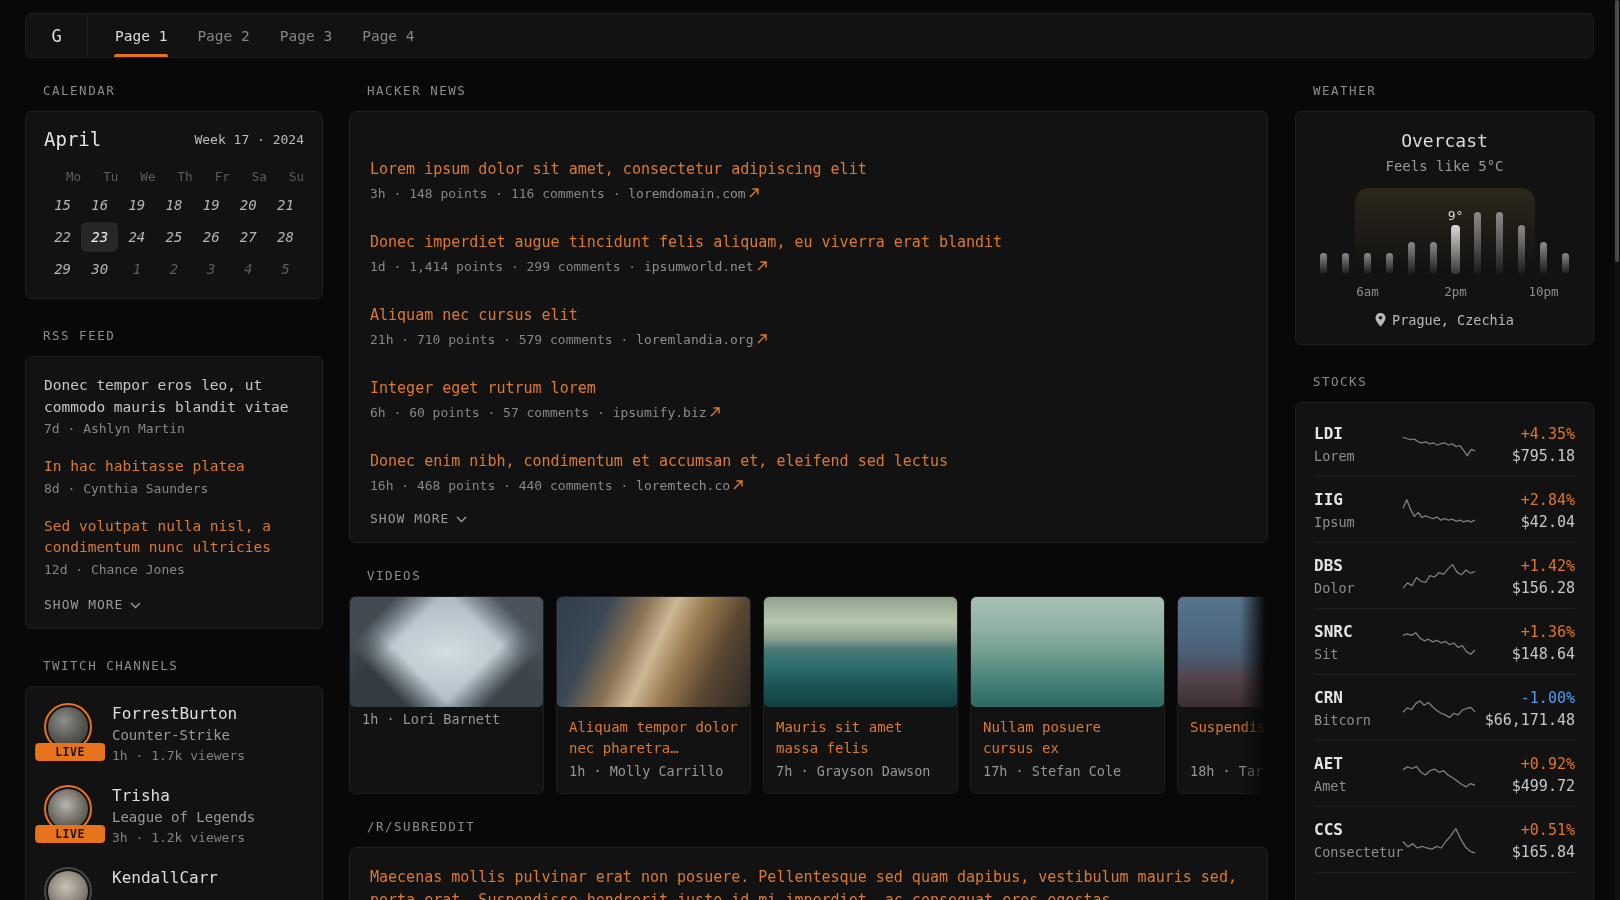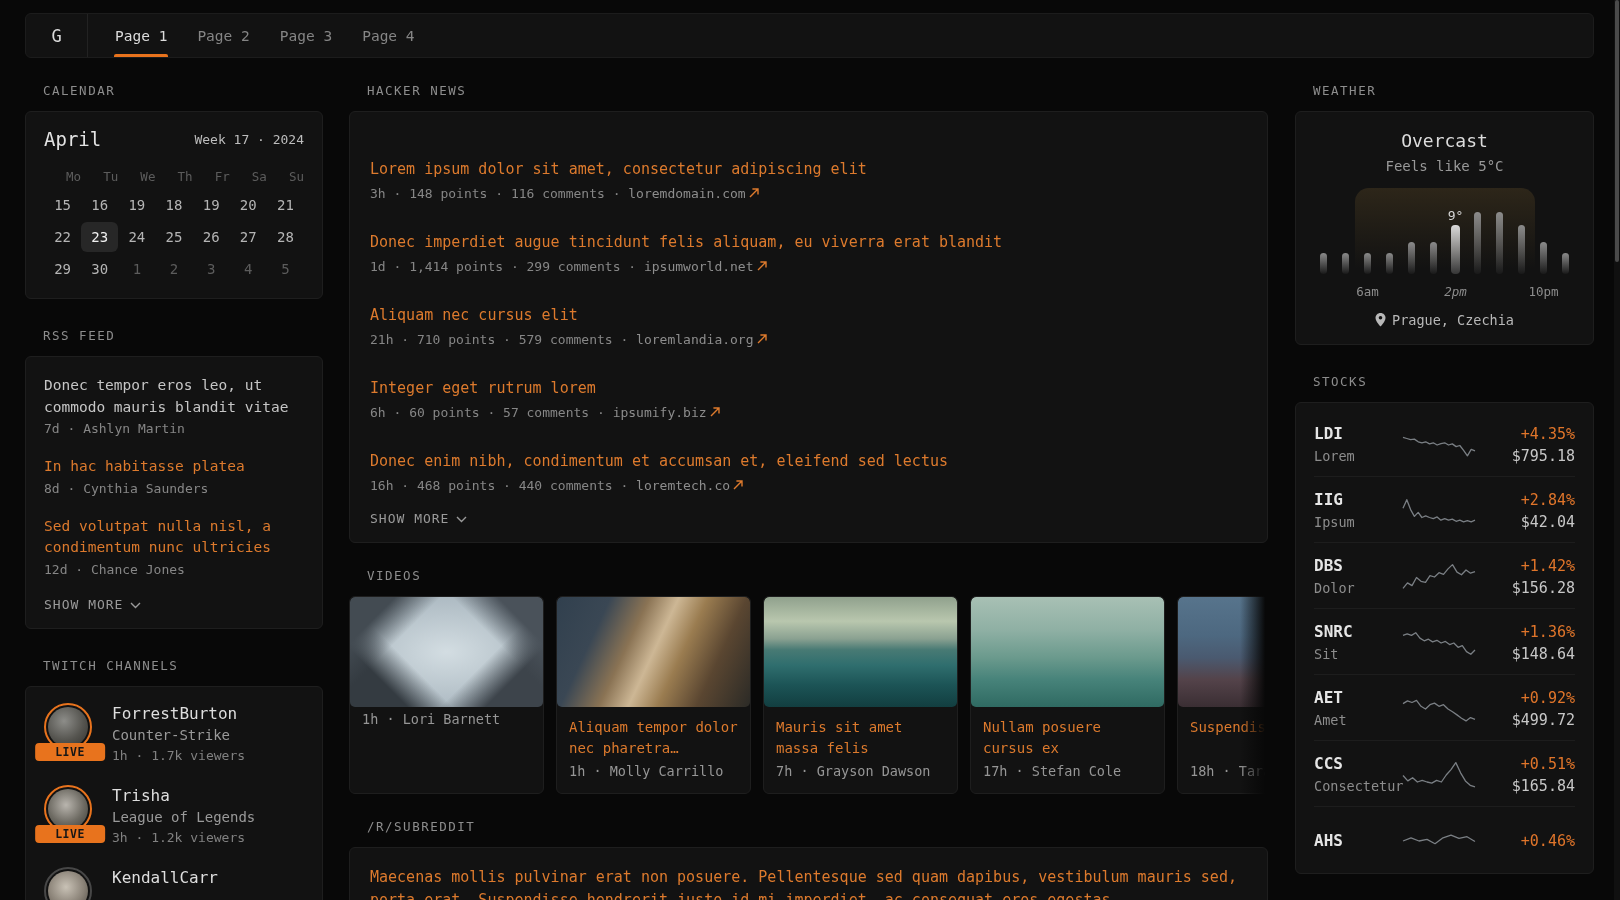--- a/index.html
+++ b/index.html
@@ -44,21 +44,21 @@
   .card {
     background:#121212; border:1px solid #1e1e1e; border-radius:6px;
   }
   
   .cal { padding:16px 18px 14px; }
   .cal-head { display:flex; justify-content:space-between; align-items:center; }
   .cal-month { font-size:19px; color:#e3e3e3; }
   .cal-week { font-size:13px; color:#bdbdbd; }
   .cal-grid { display:grid; grid-template-columns:repeat(7,1fr); margin-top:16px; row-gap:2px; }
   .wd { font-size:12.5px; color:#5c5c5c; text-align:right; height:22px; line-height:22px; }
-  .day { font-size:14px; color:#b5b5b5; text-align:center; height:30px; line-height:30px; border-radius:6px; }
+  .day { font-size:14px; color:#b5b5b5; text-align:center; height:30px; line-height:30px; border-radius:6px;font-style:italic; }
   .day.next { color:#5c5c5c; }
   .day.today { background:#272727; color:#f0f0f0; }
   
   .feed { padding:18px 18px 16px; }
   .feed-item { margin-bottom:20px; }
   .feed-title { font-size:14.5px; line-height:21.5px; color:#dd7a2d; cursor:pointer; }
   .feed-title.muted { color:#c6c6c6; }
   .feed-meta { font-size:13px; color:#868686; margin-top:3px; }
   .show-more {
     display:flex; align-items:center; gap:7px; color:#9a9a9a;
@@ -421,21 +421,21 @@
             <div class="w-slot">
               <div class="w-bar" style="height: 32px;"></div>
             </div>
             <div class="w-slot">
               <div class="w-bar" style="height: 21px;"></div>
             </div>
           </div>
       </div>
       <div class="w-ticks" id="w-ticks">
           <span class="w-tick" style="left: 55px;">6am</span>
-          <span class="w-tick" style="left: 143px; font-style: italic;">2pm</span>
+          <span class="w-tick" style="left: 143px;">2pm</span>
           <span class="w-tick" style="left: 231px;">10pm</span>
         </div>
       <div class="w-loc">
         <svg width="11" height="14" viewBox="0 0 11 14">
           <path d="M5.5 0C2.5 0 .5 2.2 .5 4.9c0 3.4 5 8.6 5 8.6s5-5.2 5-8.6C10.5 2.2 8.5 0 5.5 0z" fill="#b8b8b8"></path>
           <circle cx="5.5" cy="4.8" r="1.8" fill="#121212"></circle>
         </svg>
         <span>Prague, Czechia</span>
       </div>
     </div>
@@ -491,20 +491,33 @@
           <svg class="st-spark" viewBox="0 0 74 32">
             <polyline points="1.0,8.4 5.2,6.8 9.5,8.4 13.7,5.7 17.9,11.1 22.2,13.8 26.4,12.2 30.6,14.9 34.9,13.3 39.1,16.0 43.4,14.4 47.6,17.6 51.8,16.0 56.1,20.3 60.3,18.7 64.5,24.6 68.8,27.3 73.0,23.0" fill="none" stroke="#7a7f84" stroke-width="1.3" stroke-linejoin="round"></polyline>
           </svg>
           <div class="st-right">
             <div class="st-chg pos">+1.36%</div>
             <div class="st-price">$148.64</div>
           </div>
         </div>
         <div class="stock-row">
           <div class="st-left">
+            <div class="st-sym">CRN</div>
+            <div class="st-name">Bitcorn</div>
+          </div>
+          <svg class="st-spark" viewBox="0 0 74 32">
+            <polyline points="1.0,19.2 5.2,14.9 9.5,16.5 13.7,10.6 17.9,7.9 22.2,12.2 26.4,9.5 30.6,13.8 34.9,17.6 39.1,20.3 43.4,21.9 47.6,24.6 51.8,20.3 56.1,21.9 60.3,17.1 64.5,15.5 68.8,14.4 73.0,18.7" fill="none" stroke="#7a7f84" stroke-width="1.3" stroke-linejoin="round"></polyline>
+          </svg>
+          <div class="st-right">
+            <div class="st-chg neg">-1.00%</div>
+            <div class="st-price">$66,171.48</div>
+          </div>
+        </div>
+        <div class="stock-row">
+          <div class="st-left">
             <div class="st-sym">AET</div>
             <div class="st-name">Amet</div>
           </div>
           <svg class="st-spark" viewBox="0 0 74 32">
             <polyline points="1.0,10.6 5.5,7.9 10.0,9.5 14.5,7.4 19.0,13.3 23.5,16.0 28.0,11.7 32.5,10.1 37.0,13.3 41.5,11.7 46.0,16.0 50.5,18.7 55.0,21.9 59.5,25.2 64.0,27.9 68.5,24.6 73.0,26.3" fill="none" stroke="#7a7f84" stroke-width="1.3" stroke-linejoin="round"></polyline>
           </svg>
           <div class="st-right">
             <div class="st-chg pos">+0.92%</div>
             <div class="st-price">$499.72</div>
           </div>

